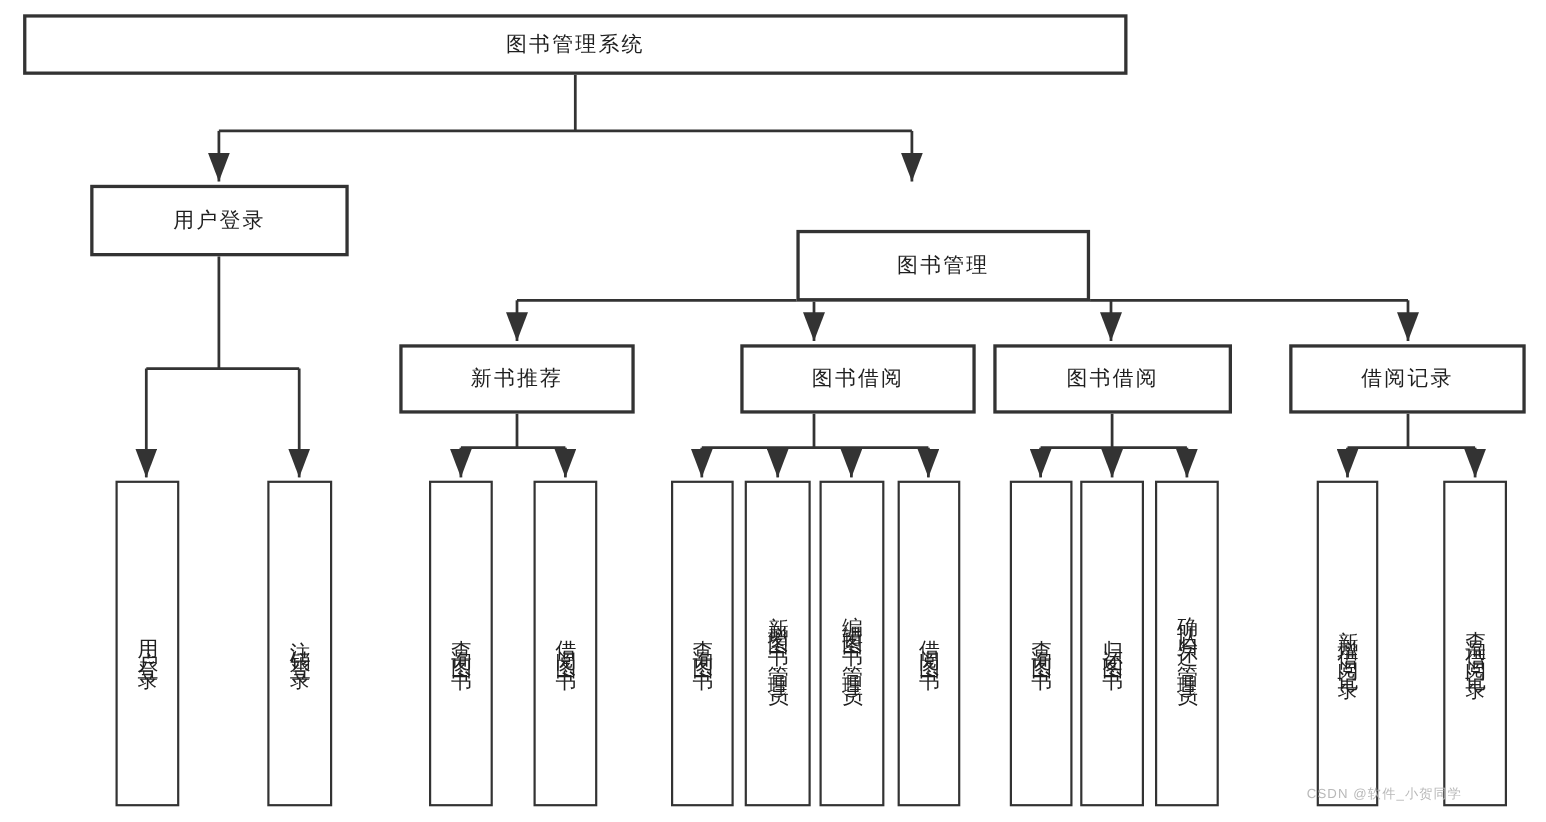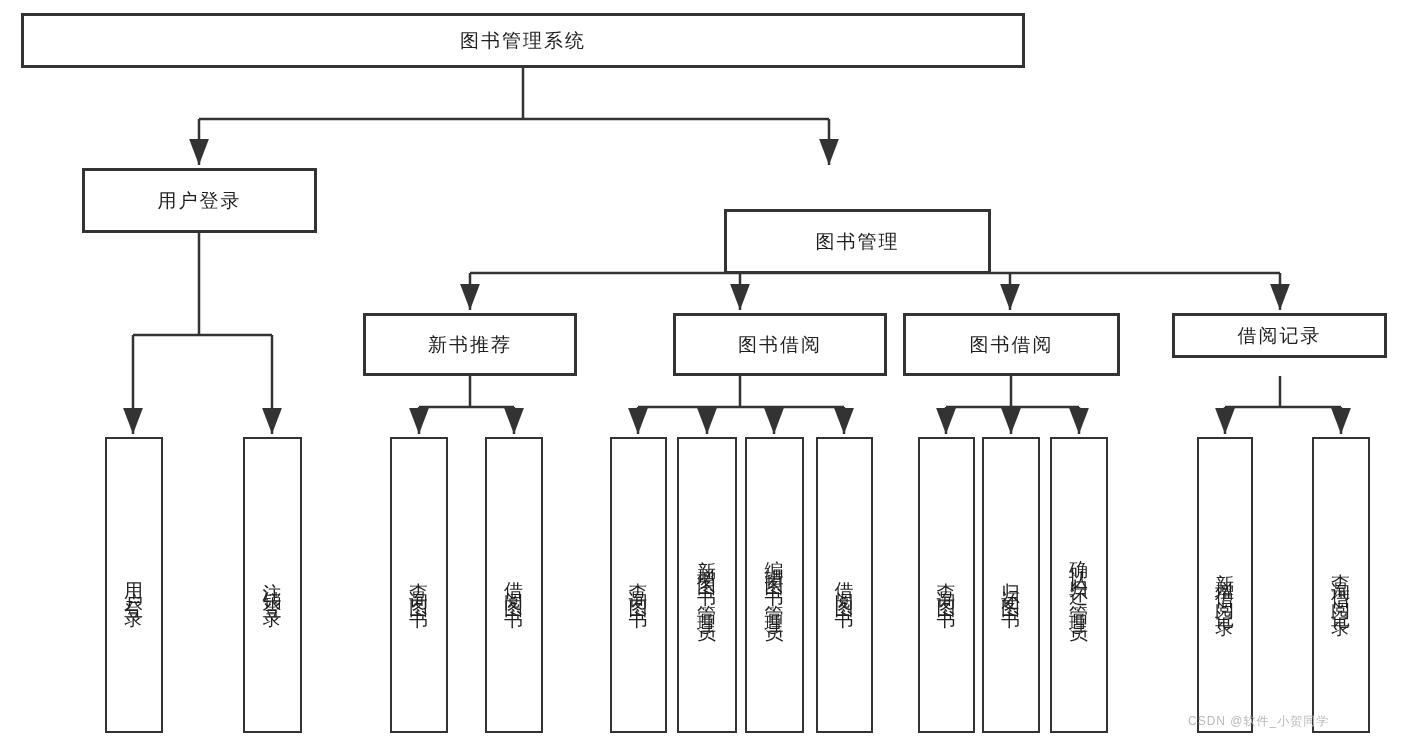--- a/index.html
+++ b/index.html
@@ -82,21 +82,21 @@
   </svg>
 
   <div class="hbox" style="left:21px; top:13px; width:1004px; height:55px;">图书管理系统</div>
 
   <div class="hbox" style="left:82px; top:168px; width:235px; height:65px;">用户登录</div>
   <div class="hbox" style="left:724px; top:168px; width:267px; height:65px;margin-top:41px;">图书管理</div>
 
   <div class="hbox" style="left:363px; top:313px; width:214px; height:63px;">新书推荐</div>
   <div class="hbox" style="left:633px; top:313px; width:214px; height:63px;margin-left:40px;">图书借阅</div>
   <div class="hbox" style="left:903px; top:313px; width:217px; height:63px;">图书借阅</div>
-  <div class="hbox" style="left:1172px; top:313px; width:215px; height:45px;">借阅记录</div>
+  <div class="hbox" style="left:1172px; top:313px; width:215px; height:63px;">借阅记录</div>
 
   <div class="vbox" style="left:105px; width:58px;">
     <span>用户登录</span>
   </div>
   <div class="vbox" style="left:243px; width:59px;">
     <span>注销登录</span>
   </div>
 
   <div class="vbox" style="left:390px; width:58px;">
     <span>查询图书</span>

